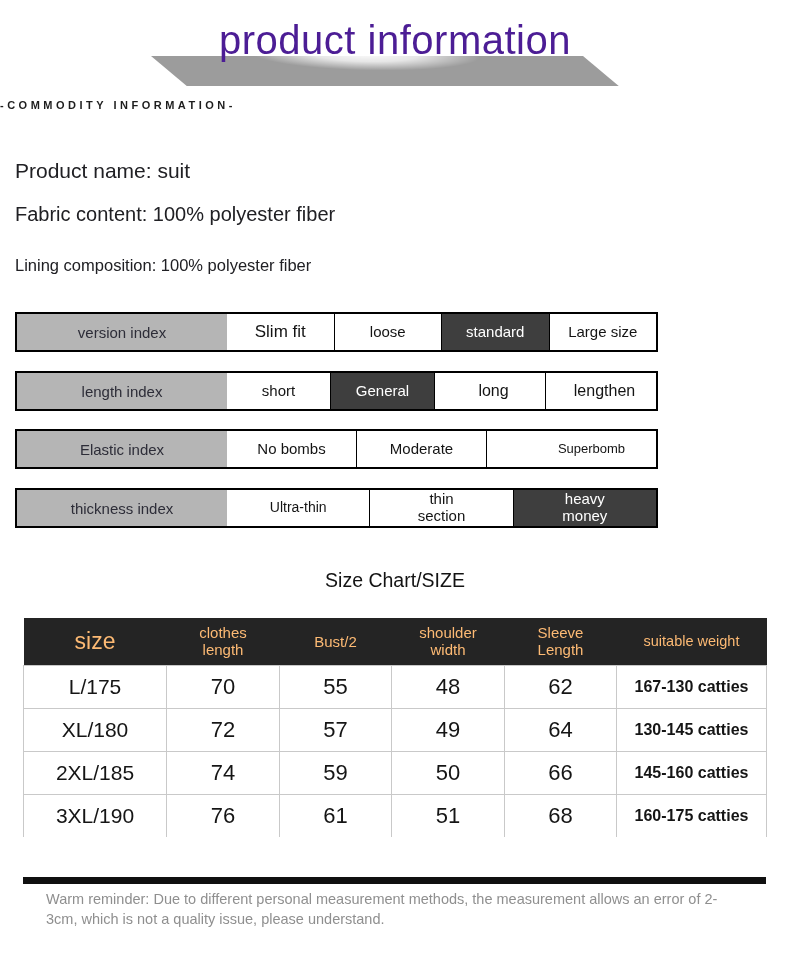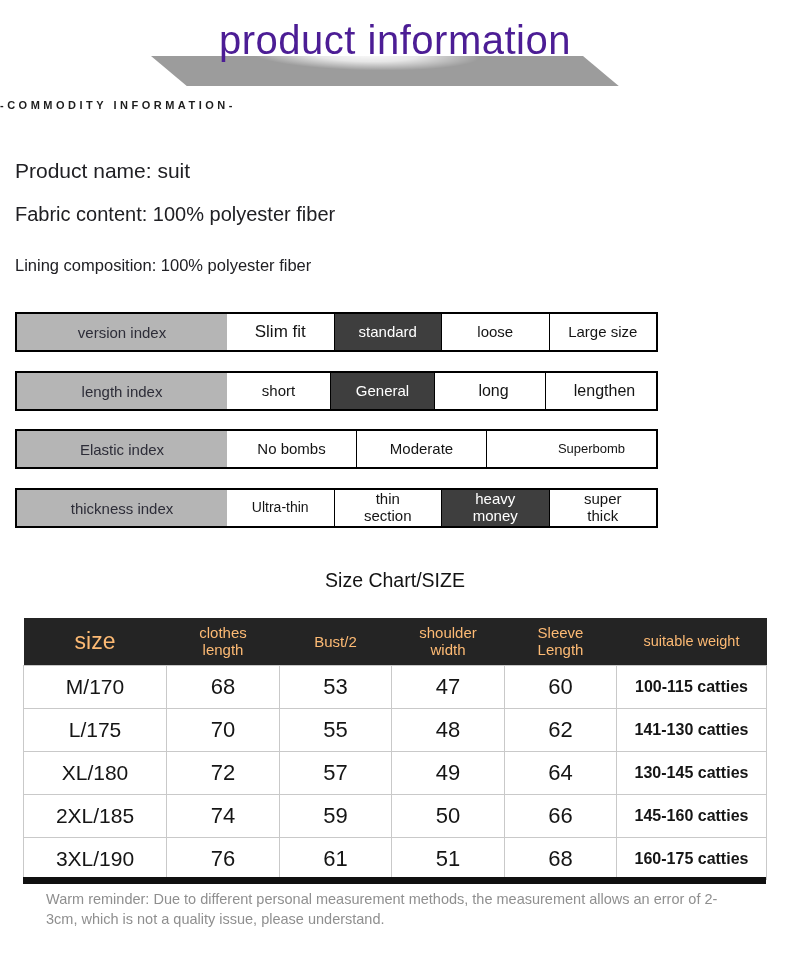--- a/index.html
+++ b/index.html
@@ -110,22 +110,22 @@
 <h1 class="page-title">product information</h1>
 <div class="subtitle">-COMMODITY INFORMATION-</div>
 
 <p class="pline l0">Product name: suit</p>
 <p class="pline l1">Fabric content: 100% polyester fiber</p>
 <p class="pline l2">Lining composition: 100% polyester fiber</p>
 
 <div class="idx-row r0">
   <div class="idx-label">version index</div>
   <div class="idx-cell fs17">Slim fit</div>
+  <div class="idx-cell">loose</div>
   <div class="idx-cell active">standard</div>
-  <div class="idx-cell">loose</div>
   <div class="idx-cell">Large size</div>
 </div>
 
 <div class="idx-row r1">
   <div class="idx-label">length index</div>
   <div class="idx-cell">short</div>
   <div class="idx-cell active">General</div>
   <div class="idx-cell fs16">long</div>
   <div class="idx-cell fs16">lengthen</div>
 </div>
@@ -137,22 +137,20 @@
   <div class="idx-cell fs13">Superbomb</div>
 </div>
 
 <div class="idx-row r3">
   <div class="idx-label">thickness index</div>
   <div class="idx-cell fs14">Ultra-thin</div>
   <div class="idx-cell">thin
 section</div>
   <div class="idx-cell active">heavy
 money</div>
-  <div class="idx-cell">super
-thick</div>
 </div>
 
 <div class="size-title">Size Chart/SIZE</div>
 
 <table class="size-table">
   <colgroup>
     <col style="width:143px">
       <col style="width:113px">
       <col style="width:112px">
     <col style="width:113px">
@@ -167,34 +165,26 @@
       <th class="c2">Bust/2</th>
       <th class="c3">shoulder
 width</th>
       <th class="c4">Sleeve
 Length</th>
       <th class="c5">suitable weight</th>
     </tr>
   </thead>
   <tbody>
     <tr>
-      <td class="c0">M/170</td>
-      <td>68</td>
-      <td>53</td>
-      <td>47</td>
-      <td>60</td>
-      <td class="c5">100-115 catties</td>
-    </tr>
-    <tr>
       <td class="c0">L/175</td>
       <td>70</td>
       <td>55</td>
       <td>48</td>
       <td>62</td>
-      <td class="c5">141-130 catties</td>
+      <td class="c5">167-130 catties</td>
     </tr>
     <tr>
       <td class="c0">XL/180</td>
       <td>72</td>
       <td>57</td>
       <td>49</td>
       <td>64</td>
       <td class="c5">130-145 catties</td>
     </tr>
     <tr>

